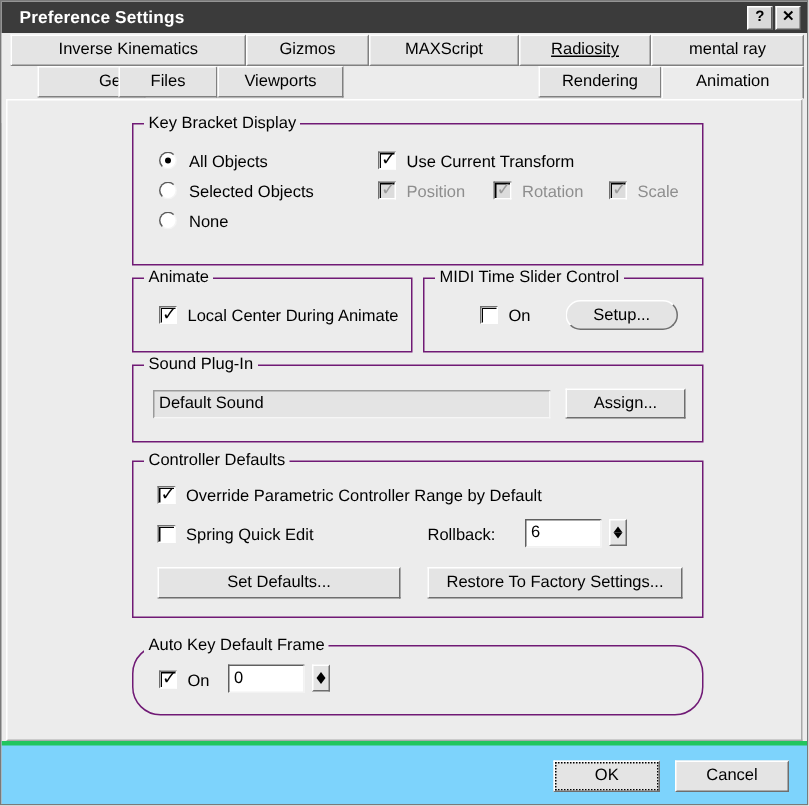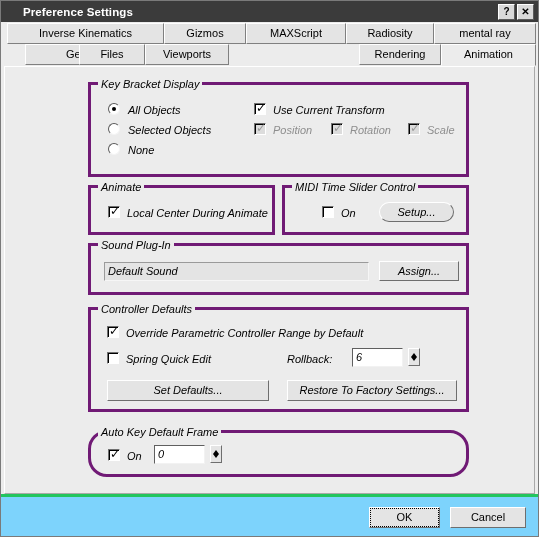--- a/index.html
+++ b/index.html
@@ -30,21 +30,21 @@
     width: 537px;
     height: 21px;
     background: #3b3b3b;
     display: flex;
     align-items: center;
   }
   .titlebar-text {
     color: #ffffff;
     font-weight: bold;
     font-size: 11.5px;
-    padding-left: 22px;
+    padding-left: 12px;
     letter-spacing: 0.1px;
   }
   .titlebar-btns {
     margin-left: auto;
     display: flex;
     gap: 2px;
     padding-right: 4px;
   }
   .tb-btn {
     width: 15px;
@@ -115,23 +115,22 @@
     border-top: 1px solid #ffffff;
     border-left: 1px solid #ffffff;
     border-right: 1px solid #a9a9a9;
     border-bottom: 1px solid #a9a9a9;
     box-sizing: border-box;
   }
 
   
   .group {
     position: absolute;
-    border: 3px solid #701a75;
-    box-sizing: border-box;
-    font-style: italic;
+    border: 1px solid #701a75;
+    box-sizing: border-box;
   }
   .group > .glabel {
     position: absolute;
     top: -7px;
     left: 7px;
     background: #ececec;
     padding: 0 3px;
     font-size: 11px;
     color: #000;
     white-space: nowrap;
@@ -297,21 +296,21 @@
       <div class="tb-btn">?</div>
       <div class="tb-btn">✕</div>
     </div>
   </div>
 
   <div class="tabstrip">
     <div class="tabrow r1">
       <div class="tab" style="left:6px;width:157px;">Inverse Kinematics</div>
       <div class="tab" style="left:163px;width:82px;">Gizmos</div>
       <div class="tab" style="left:245px;width:100px;">MAXScript</div>
-      <div class="tab" style="left:345px;width:88px;">Radiosity</div>
+      <div class="tab" style="left:345px;width:88px;text-decoration:underline;">Radiosity</div>
       <div class="tab" style="left:433px;width:102px;">mental ray</div>
     </div>
     <div class="tabrow r2">
       <div class="tab" style="left:24px;width:72px;padding-left:40px;">General</div>
       <div class="tab" style="left:78px;width:66px;">Files</div>
       <div class="tab" style="left:144px;width:84px;">Viewports</div>
       <div class="tab" style="left:358px;width:82px;">Rendering</div>
       <div class="tab active" style="left:440px;width:95px;">Animation</div>
     </div>
   </div>

